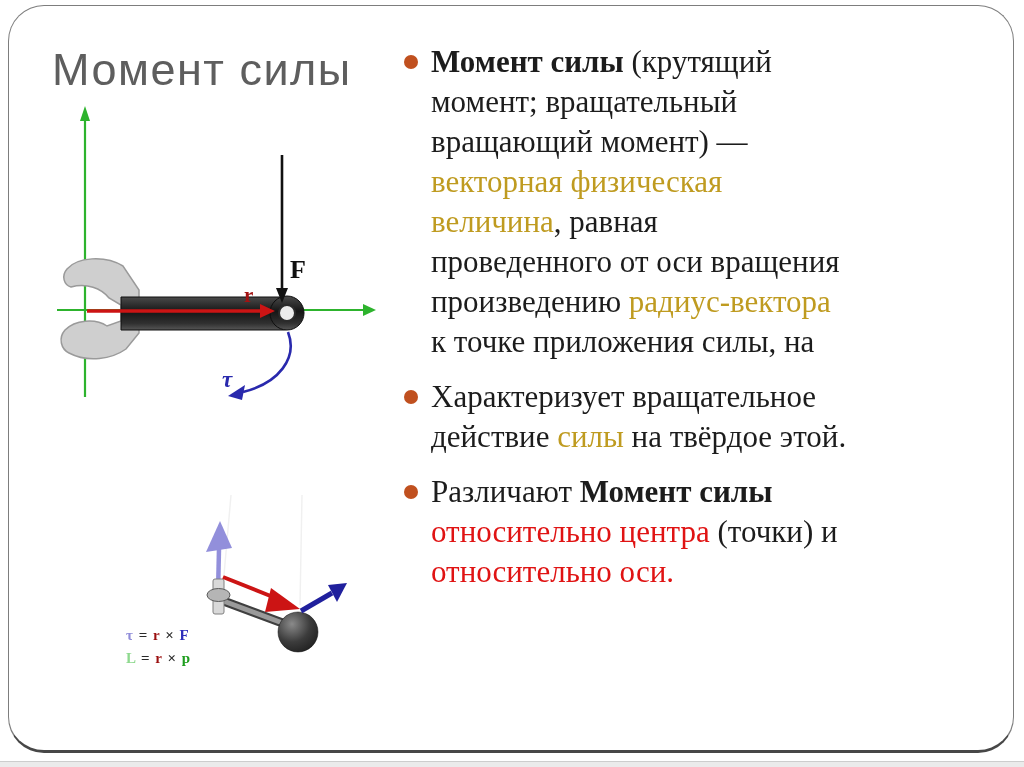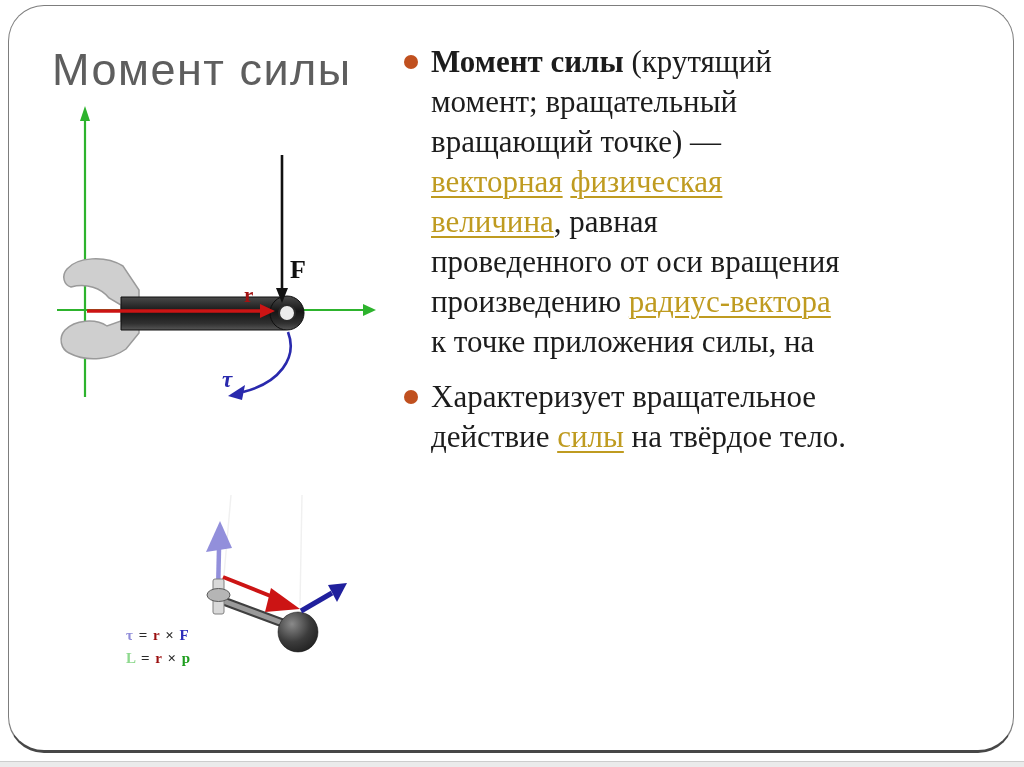--- a/index.html
+++ b/index.html
@@ -34,21 +34,21 @@
     color:var(--text-color);
   }
   .bullet{position:relative;padding-left:27px;margin-bottom:15px;}
   .bullet:last-child{margin-bottom:0;}
   .bullet .marker{
     position:absolute;left:0;top:13px;width:14px;height:14px;border-radius:50%;
     background:var(--bullet-color);
   }
   .bline{font-size:31px;line-height:40px;white-space:nowrap;}
   .seg-b{font-weight:bold;}
-  .seg-l{color:var(--link-color);text-decoration:underline;text-decoration-thickness:2px;text-underline-offset:4px;}
+  .seg-l{color:var(--link-color);text-decoration-thickness:2px;text-underline-offset:4px;}
   .seg-r{color:var(--red-color);}
   .fig{position:absolute;}
   .fig1{left:25px;top:100px;width:360px;height:310px;}
   .fig2{left:110px;top:495px;width:270px;height:170px;}
   .axis{stroke:var(--axis-green);stroke-width:2.2;fill:none;}
   .axis-head{fill:var(--axis-green);stroke:none;}
   .wrench-head{fill:#cfcfcf;stroke:#9a9a9a;stroke-width:1.5;}
   .wrench-handle{stroke:#0e0e0e;stroke-width:1;}
   .wrench-hole{fill:#ececec;stroke:#2b2b2b;stroke-width:2;}
   .r-arrow{stroke:var(--arrow-red);stroke-width:3.5;fill:none;}
@@ -158,28 +158,34 @@
       <div><span style="color: rgb(143, 217, 143);">L</span><span style="color: rgb(42, 42, 42);"> = </span><span style="color: rgb(155, 16, 16);">r</span><span style="color: rgb(42, 42, 42);"> × </span><span style="color: rgb(31, 158, 31);">p</span></div>
     </div>
 </div>
 
 <div class="text-col">
   <div id="bullets-list">
       <div class="bullet">
         <span class="marker"></span>
         <div class="bline"><span class="seg-b">Момент силы</span><span> (крутящий</span></div>
         <div class="bline"><span>момент; вращательный</span></div>
-        <div class="bline"><span>вращающий точке) —</span></div>
+        <div class="bline"><span>вращающий момент) —</span></div>
         <div class="bline"><span class="seg-l">векторная</span><span> </span><span class="seg-l">физическая</span></div>
         <div class="bline"><span class="seg-l">величина</span><span>, равная</span></div>
         <div class="bline"><span>проведенного от оси вращения</span></div>
         <div class="bline"><span>произведению </span><span class="seg-l">радиус-вектора</span></div>
         <div class="bline"><span>к точке приложения силы, на</span></div>
       </div>
       <div class="bullet">
         <span class="marker"></span>
         <div class="bline"><span>Характеризует вращательное</span></div>
-        <div class="bline"><span>действие </span><span class="seg-l">силы</span><span> на твёрдое тело.</span></div>
+        <div class="bline"><span>действие </span><span class="seg-l">силы</span><span> на твёрдое этой.</span></div>
+      </div>
+      <div class="bullet">
+        <span class="marker"></span>
+        <div class="bline"><span>Различают </span><span class="seg-b">Момент силы</span></div>
+        <div class="bline"><span class="seg-r">относительно центра</span><span> (точки) и</span></div>
+        <div class="bline"><span class="seg-r">относительно оси.</span></div>
       </div>
     </div>
 </div>
 
 <div class="bottom-strip"></div>
 
 </body></html>

